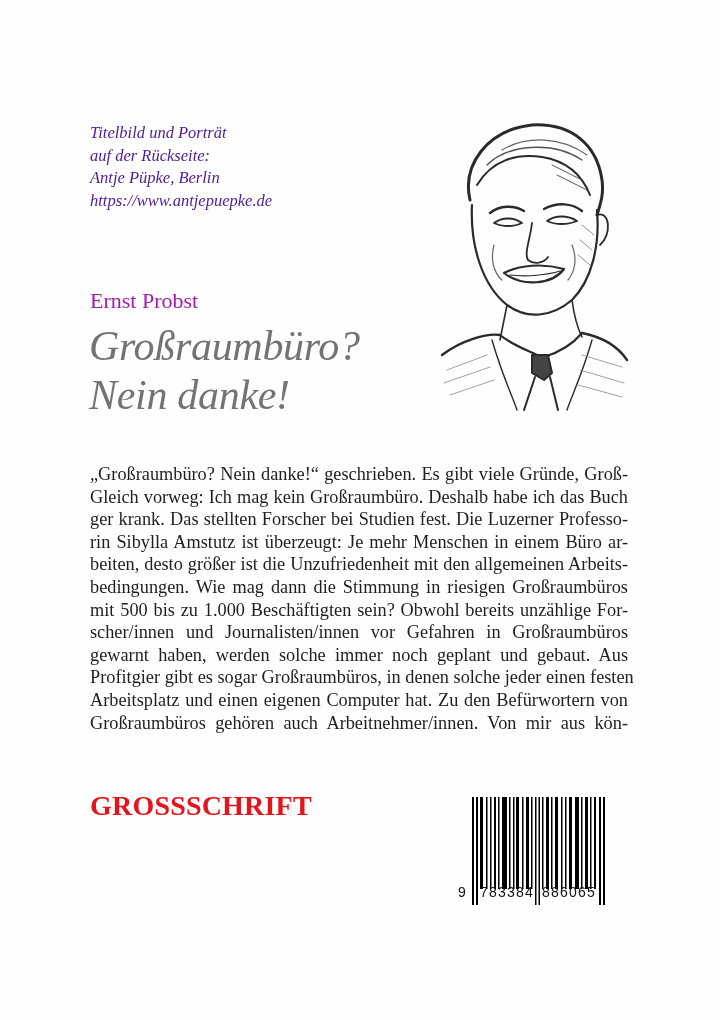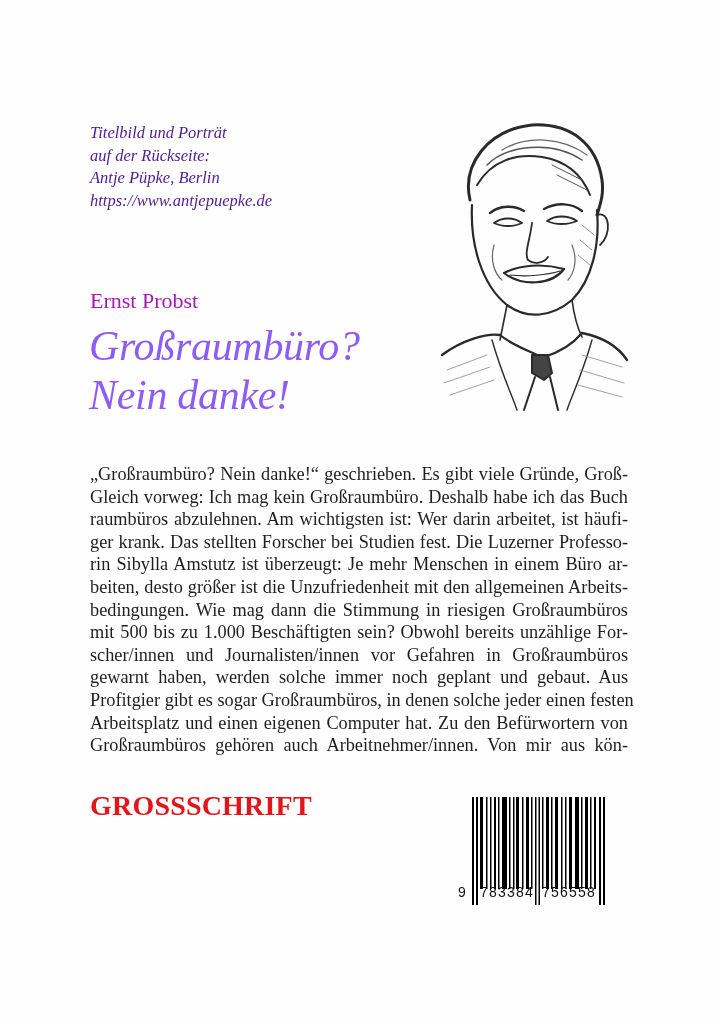--- a/index.html
+++ b/index.html
@@ -17,21 +17,21 @@
       color: #4c1d95;
     }
     .credits div { white-space: nowrap; }
     .author {
       position: absolute; left: 90px; top: 288px;
       font-size: 22px; color: #a21caf;
     }
     .title {
       position: absolute; left: 89px; top: 322px;
       font-style: italic; font-size: 42px; line-height: 49px;
-      color: #8b5cf6;
+      color: #737373;
       letter-spacing: -0.3px;
     }
     .title div { white-space: nowrap; }
     .portrait {
       position: absolute; left: 432px; top: 105px;
       width: 200px; height: 310px;
     }
     .blurb {
       position: absolute; left: 90px; top: 463px;
       width: 538px;
@@ -115,21 +115,20 @@
     <path d="M15 265 L55 250 M12 278 L58 262 M18 290 L62 275" stroke-width="0.8" stroke="#888"></path>
     <path d="M150 250 L190 262 M148 265 L192 278 M146 280 L190 292" stroke-width="0.8" stroke="#888"></path>
     <path d="M150 120 L162 130 M148 135 L160 145 M146 150 L158 160" stroke-width="0.8" stroke="#777"></path>
     <path d="M120 60 L150 75 M125 70 L155 85" stroke-width="1" stroke="#555"></path>
   </g>
 </svg>
 
 <div class="blurb">
   <div>„Großraumbüro? Nein danke!“ geschrieben. Es gibt viele Gründe, Groß-</div>
   <div>Gleich vorweg: Ich mag kein Großraumbüro. Deshalb habe ich das Buch</div>
-  <div>raumbüros abzulehnen. Am wichtigsten ist: Wer darin arbeitet, ist häufi-</div>
   <div>ger krank. Das stellten Forscher bei Studien fest. Die Luzerner Professo-</div>
   <div>rin Sibylla Amstutz ist überzeugt: Je mehr Menschen in einem Büro ar-</div>
   <div>beiten, desto größer ist die Unzufriedenheit mit den allgemeinen Arbeits-</div>
   <div>bedingungen. Wie mag dann die Stimmung in riesigen Großraumbüros</div>
   <div>mit 500 bis zu 1.000 Beschäftigten sein? Obwohl bereits unzählige For-</div>
   <div>scher/innen und Journalisten/innen vor Gefahren in Großraumbüros</div>
   <div>gewarnt haben, werden solche immer noch geplant und gebaut. Aus</div>
   <div>Profitgier gibt es sogar Großraumbüros, in denen solche jeder einen festen</div>
   <div>Arbeitsplatz und einen eigenen Computer hat. Zu den Befürwortern von</div>
   <div>Großraumbüros gehören auch Arbeitnehmer/innen. Von mir aus kön-</div>
@@ -172,14 +171,14 @@
     <rect x="132" y="2" width="1.5" height="92"></rect>
     <rect x="136" y="2" width="2" height="92"></rect>
 
     <rect x="141" y="2" width="2" height="108"></rect>
     <rect x="145" y="2" width="2" height="108"></rect>
   </g>
 </svg>
 <div class="barcode-digits">
   <span style="position:absolute;left:0;">9</span>
   <span style="position:absolute;left:22px;letter-spacing:1.2px;">783384</span>
-  <span style="position:absolute;left:84px;letter-spacing:1.2px;">756558</span>
+  <span style="position:absolute;left:84px;letter-spacing:1.2px;">886065</span>
 </div>
 
 </body></html>

